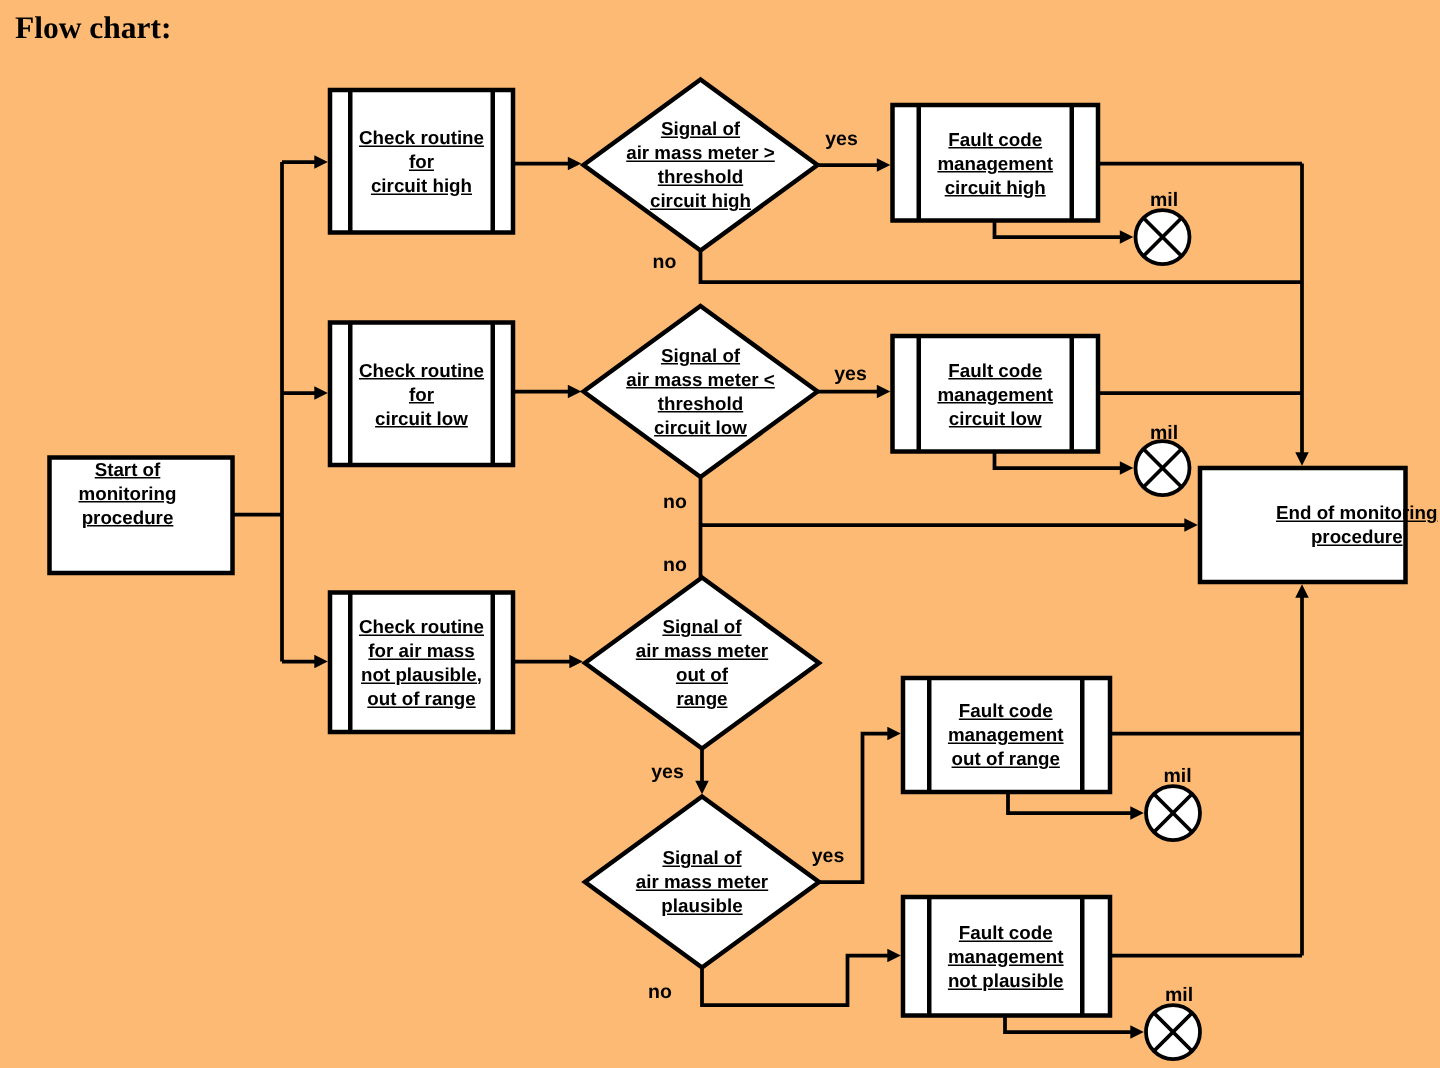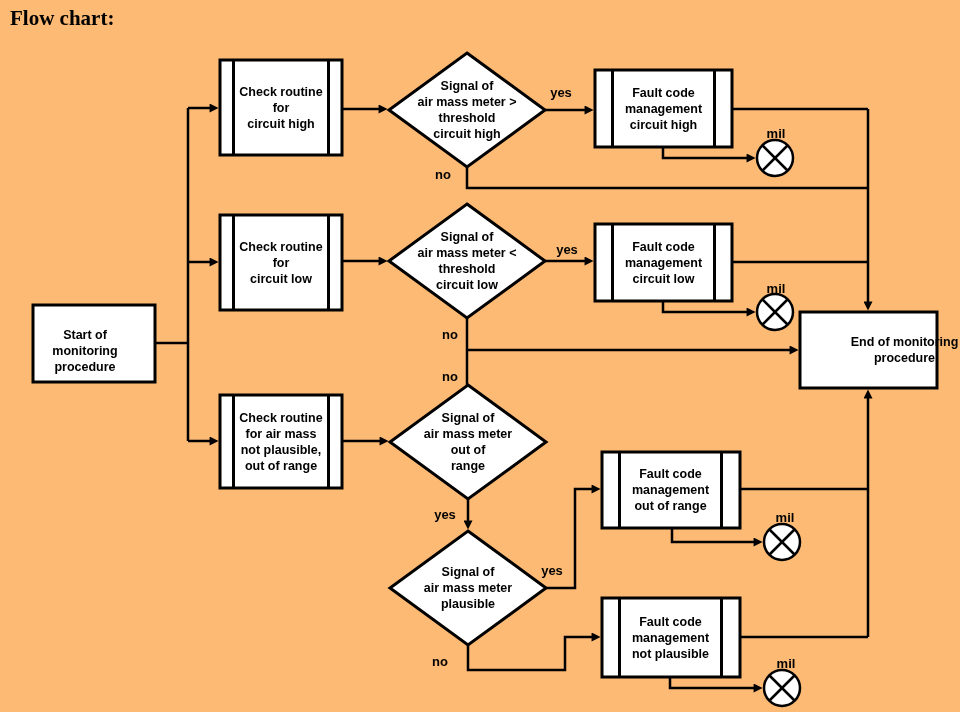--- a/index.html
+++ b/index.html
@@ -8,21 +8,21 @@
   .title{position:absolute;left:10px;top:6px;
          font:bold 21px "Liberation Serif",serif;letter-spacing:0px;color:#000;}
   svg{position:absolute;left:0;top:0;}
   svg .edge{fill:none;stroke:#000;stroke-width:2.5;}
   svg .shape{fill:#ffffff;stroke:#000;stroke-width:3;}
   svg .bar{stroke:#000;stroke-width:3;}
   svg .lamp{fill:#ffffff;stroke:#000;stroke-width:2.5;}
   svg .lampx{stroke:#000;stroke-width:2.5;}
   .nlabel{position:absolute;display:flex;align-items:center;justify-content:center;
           text-align:center;white-space:pre-line;
-          font:bold 12.5px "Liberation Sans",sans-serif;line-height:16px;color:#000;}
+          font:bold 12.5px "Liberation Sans",sans-serif;line-height:16px;color:#000;text-decoration:underline;}
   .slabel{position:absolute;transform:translate(-50%,-50%);
           font:bold 13px "Liberation Sans",sans-serif;color:#000;white-space:nowrap;text-align:center;}
 </style>
 </head>
 <body>
 
 <div class="stage">
 
   <div class="title">Flow chart:</div>
 
@@ -111,21 +111,21 @@
       <line class="lampx" x1="769" y1="529" x2="795" y2="555"></line>
       <line class="lampx" x1="769" y1="555" x2="795" y2="529"></line>
     </g>
     <g>
       <circle class="lamp" cx="782" cy="688" r="18"></circle>
       <line class="lampx" x1="769" y1="675" x2="795" y2="701"></line>
       <line class="lampx" x1="769" y1="701" x2="795" y2="675"></line>
     </g>
   </svg>
 
-  <div class="nlabel" style="left:33px;top:312px;width:104px;height:77px;">Start of monitoring
+  <div class="nlabel" style="left:33px;top:290px;width:104px;height:77px;">Start of monitoring
 procedure</div>
   <div class="nlabel" style="left:222px;top:62px;width:118px;height:91px;">Check routine
 for
 circuit high</div>
   <div class="nlabel" style="left:222px;top:217px;width:118px;height:91px;">Check routine
 for
 circuit low</div>
   <div class="nlabel" style="left:222px;top:397px;width:118px;height:89px;">Check routine
 for air mass
 not plausible,

